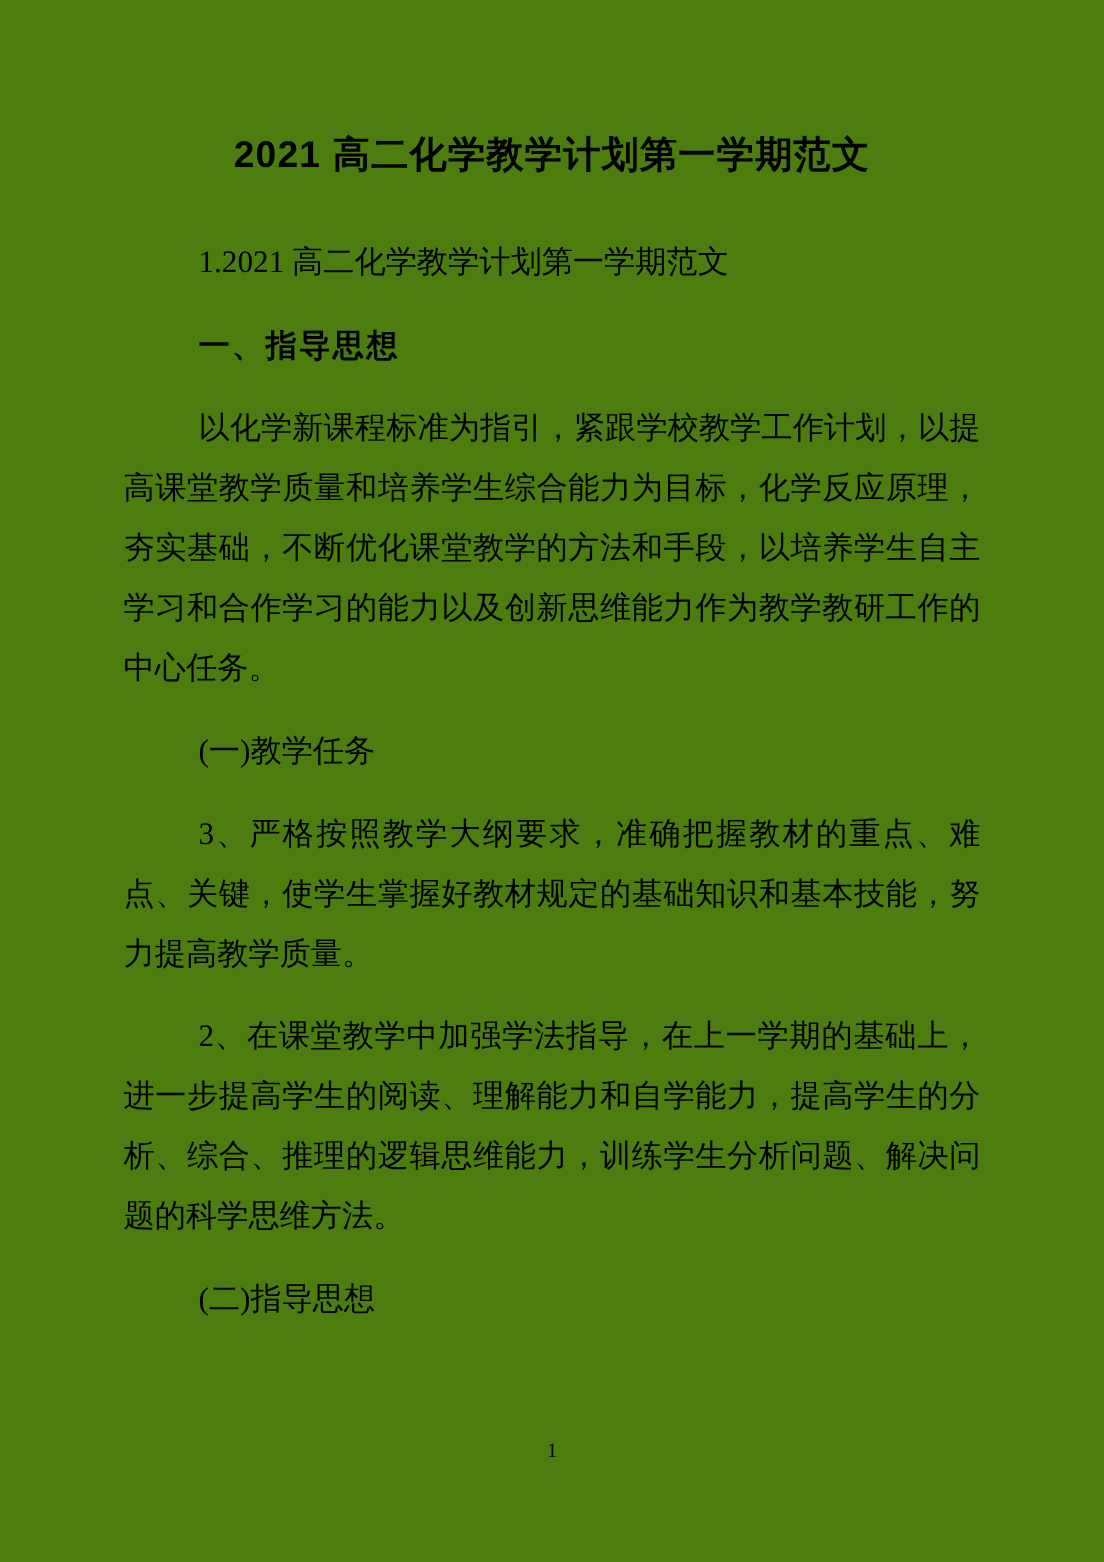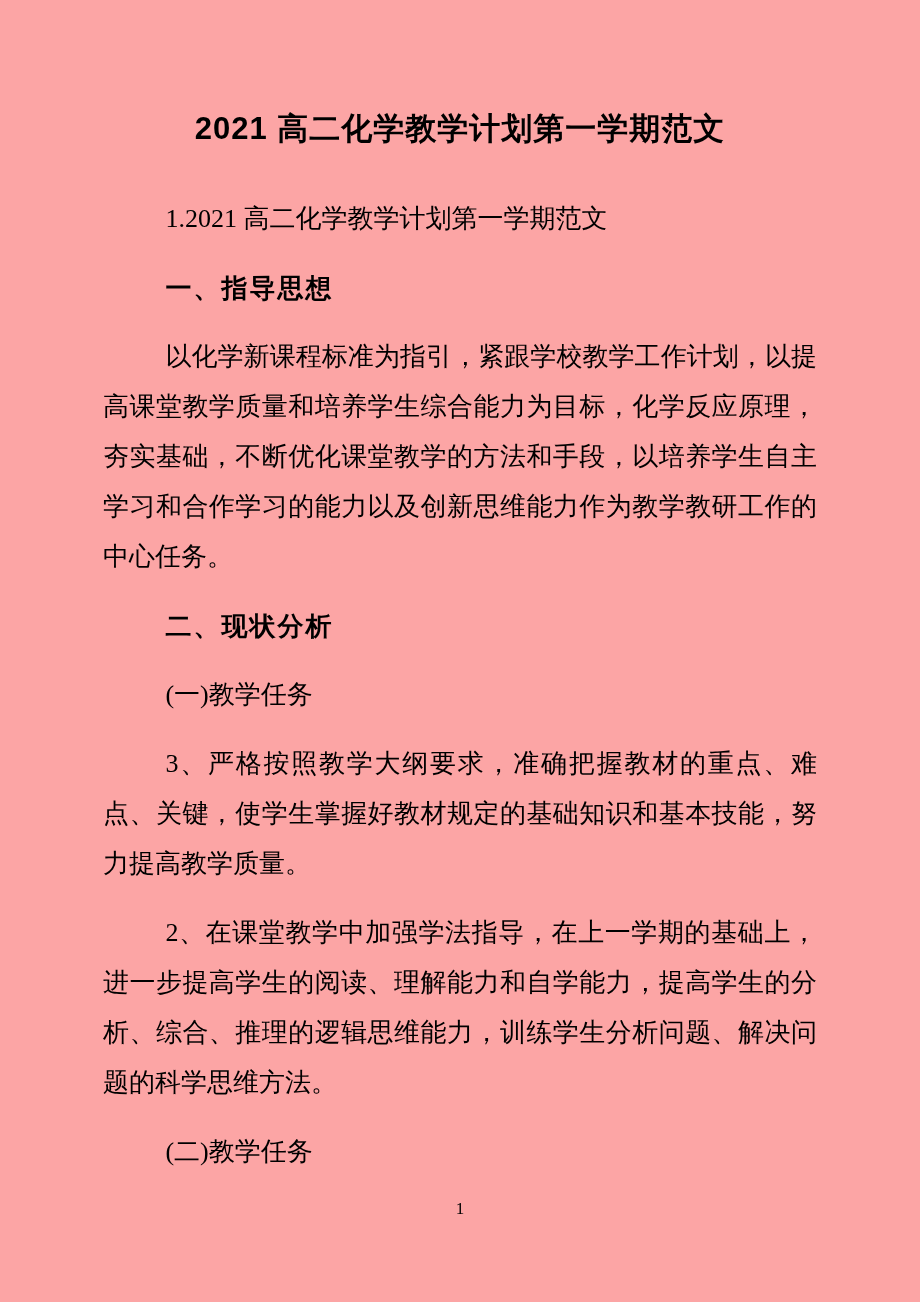--- a/index.html
+++ b/index.html
@@ -5,21 +5,21 @@
   html, body {
     margin: 0;
     padding: 0;
     background: #ffffff;
   }
   .page {
     position: relative;
     width: 920px;
     height: 1302px;
     margin: 0 auto;
-    background: #fca5a5;
+    background: #4d7c0f;
     color: #000000;
     box-sizing: border-box;
     padding: 106px 103px 0 103px;
     overflow: hidden;
     font-family: "Liberation Serif", "DejaVu Serif", serif;
   }
   .doc-title {
     font-family: "Liberation Sans", "DejaVu Sans", sans-serif;
     font-weight: bold;
     font-size: 31px;
@@ -61,28 +61,27 @@
 <div class="page">
 
   <h1 class="doc-title">2021 高二化学教学计划第一学期范文</h1>
 
   <p class="block">1.2021 高二化学教学计划第一学期范文</p>
 
   <h2 class="block heading">一、指导思想</h2>
 
   <p class="block">以化学新课程标准为指引，紧跟学校教学工作计划，以提高课堂教学质量和培养学生综合能力为目标，化学反应原理，夯实基础，不断优化课堂教学的方法和手段，以培养学生自主学习和合作学习的能力以及创新思维能力作为教学教研工作的中心任务。</p>
 
-  <h2 class="block heading">二、现状分析</h2>
 
 
   <p class="block subheading">(一)教学任务</p>
 
   <p class="block">3、严格按照教学大纲要求，准确把握教材的重点、难点、关键，使学生掌握好教材规定的基础知识和基本技能，努力提高教学质量。</p>
 
   <p class="block">2、在课堂教学中加强学法指导，在上一学期的基础上，进一步提高学生的阅读、理解能力和自学能力，提高学生的分析、综合、推理的逻辑思维能力，训练学生分析问题、解决问题的科学思维方法。</p>
 
-  <p class="block subheading">(二)教学任务</p>
+  <p class="block subheading">(二)指导思想</p>
 
   <div class="footer">
     <span>1</span>
   </div>
 
 </div>
 
 </body></html>

